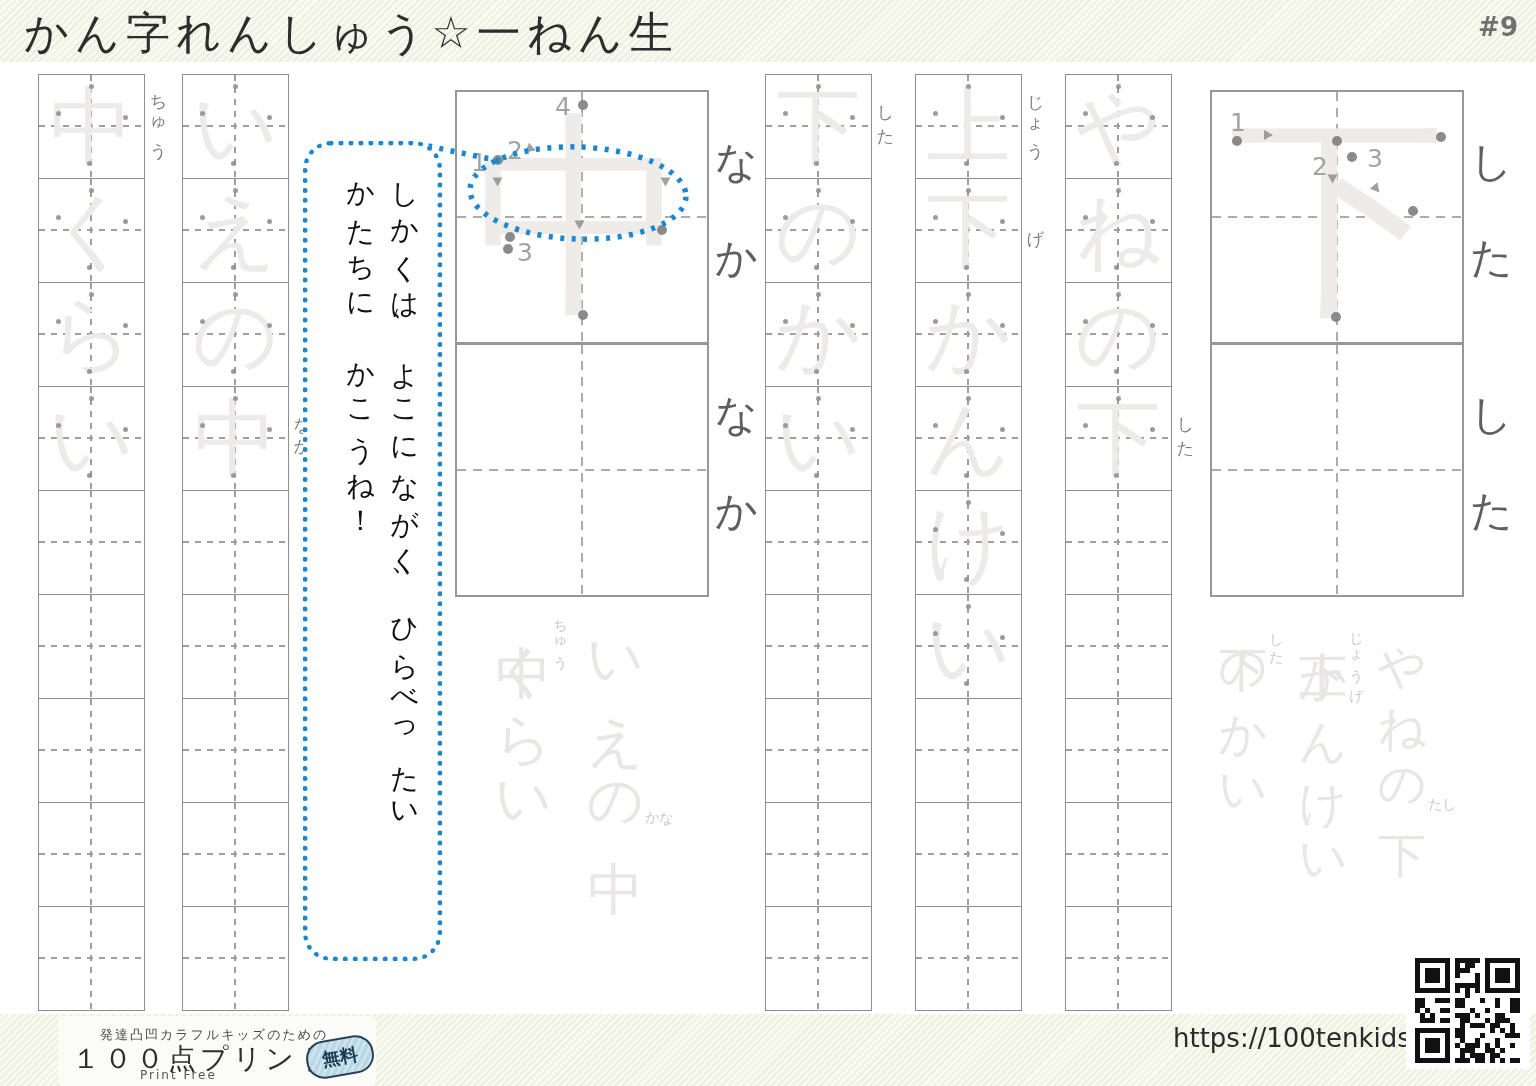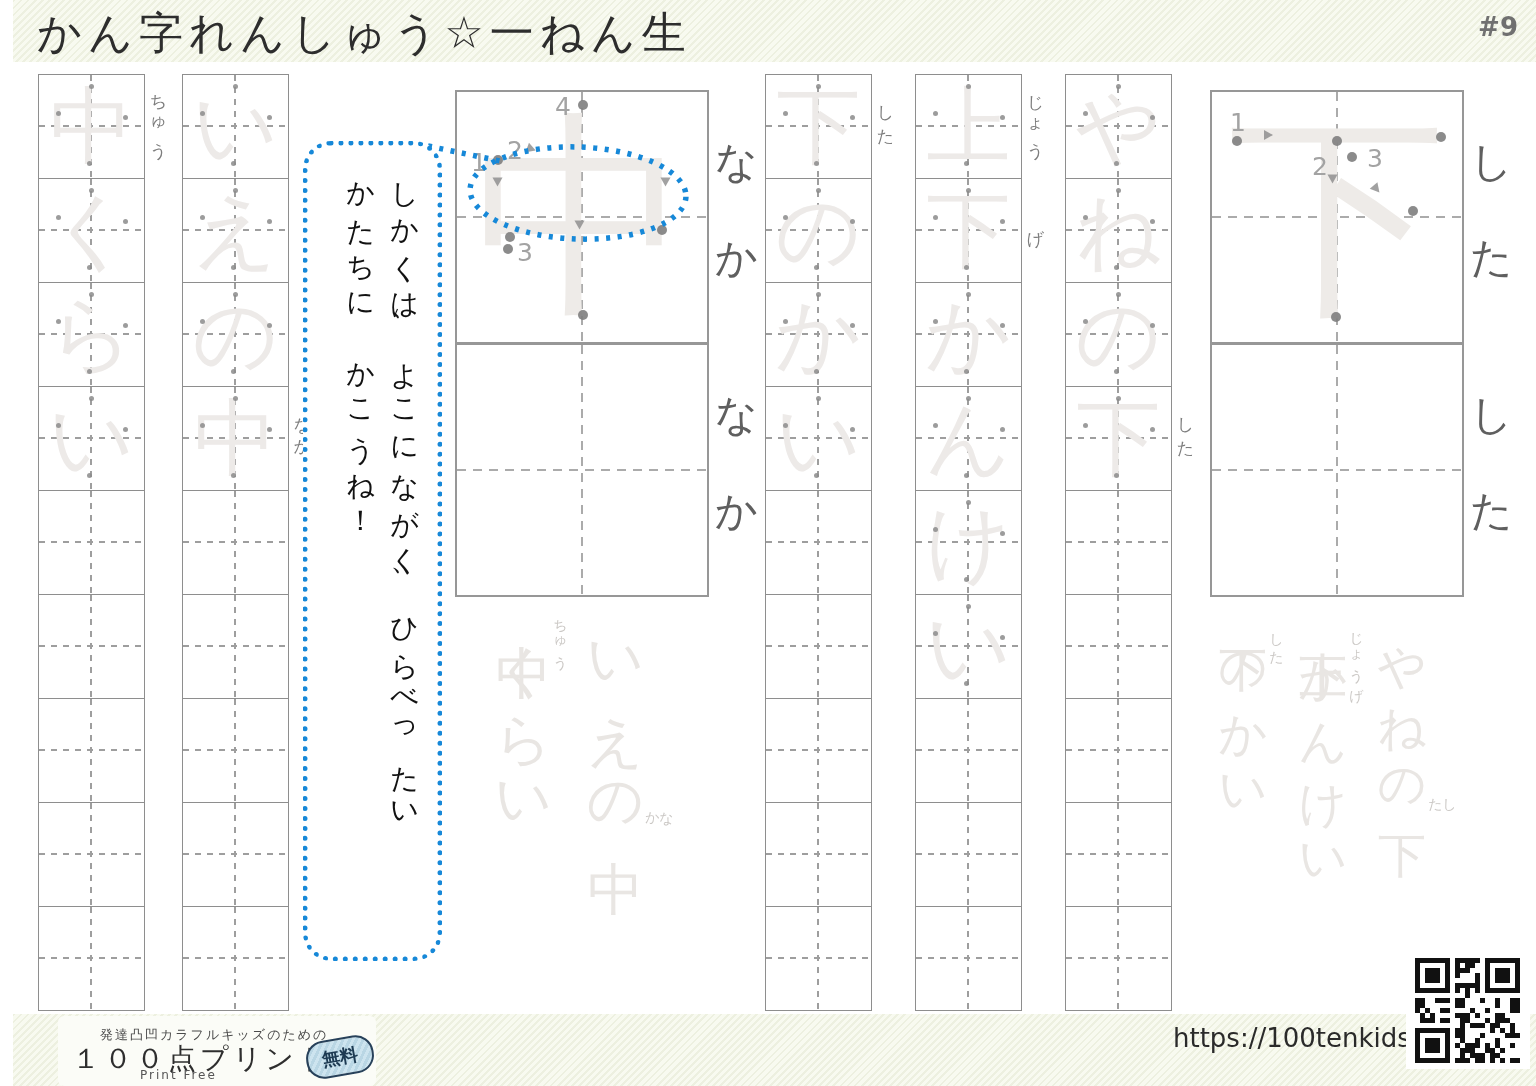--- a/index.html
+++ b/index.html
@@ -1,19 +1,19 @@
 <!DOCTYPE html>
 <html><head>
 <meta charset="utf-8">
 <style>
   html,body{margin:0;padding:0;background:#fff;}
   .page{position:relative;width:1536px;height:1086px;background:#fff;overflow:hidden;
         font-family:"DejaVu Sans","Liberation Sans",sans-serif;}
   .band{position:absolute;left:0;right:0;
-        background:repeating-linear-gradient(135deg,#edf0e0 0px,#edf0e0 2px,#f8faf0 2px,#f8faf0 5px);margin-left:13px;}
+        background:repeating-linear-gradient(135deg,#edf0e0 0px,#edf0e0 2px,#f8faf0 2px,#f8faf0 5px);}
   .band.header{top:0;height:62px;}
   .band.footer{top:1014px;height:72px;}
   .title{position:absolute;left:24px;top:4px;font-size:44px;letter-spacing:6px;color:#2d2d2d;white-space:nowrap;}
   .pagenum{position:absolute;right:18px;top:12px;font-size:26px;font-weight:bold;color:#707070;}
 
   
   .pcol{position:absolute;top:75px;width:105px;}
   .sq{position:relative;width:105px;height:103px;border:1px solid #8e8e8e;margin-top:-1px;background:#fff;}
   .sq::before{content:"";position:absolute;left:51px;top:0;bottom:0;width:2px;
       background:repeating-linear-gradient(to bottom,#9e9e9e 0 6px,transparent 6px 12px);}

